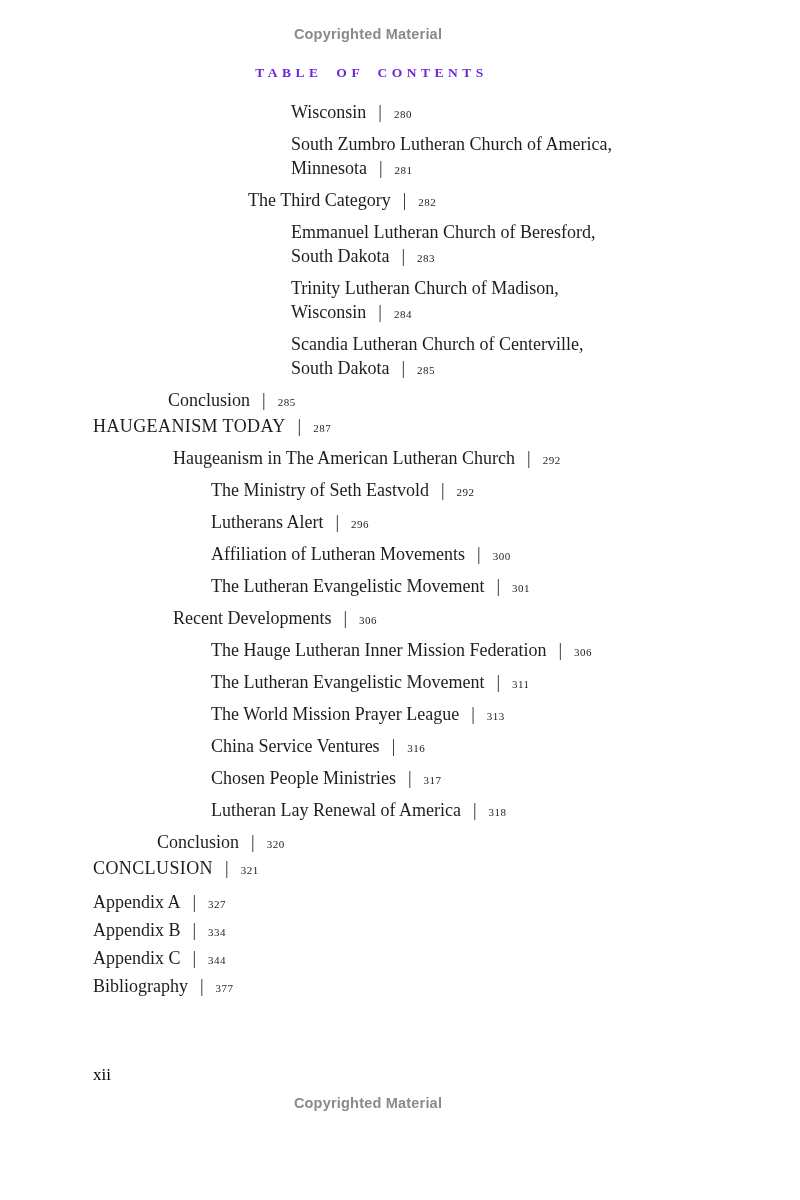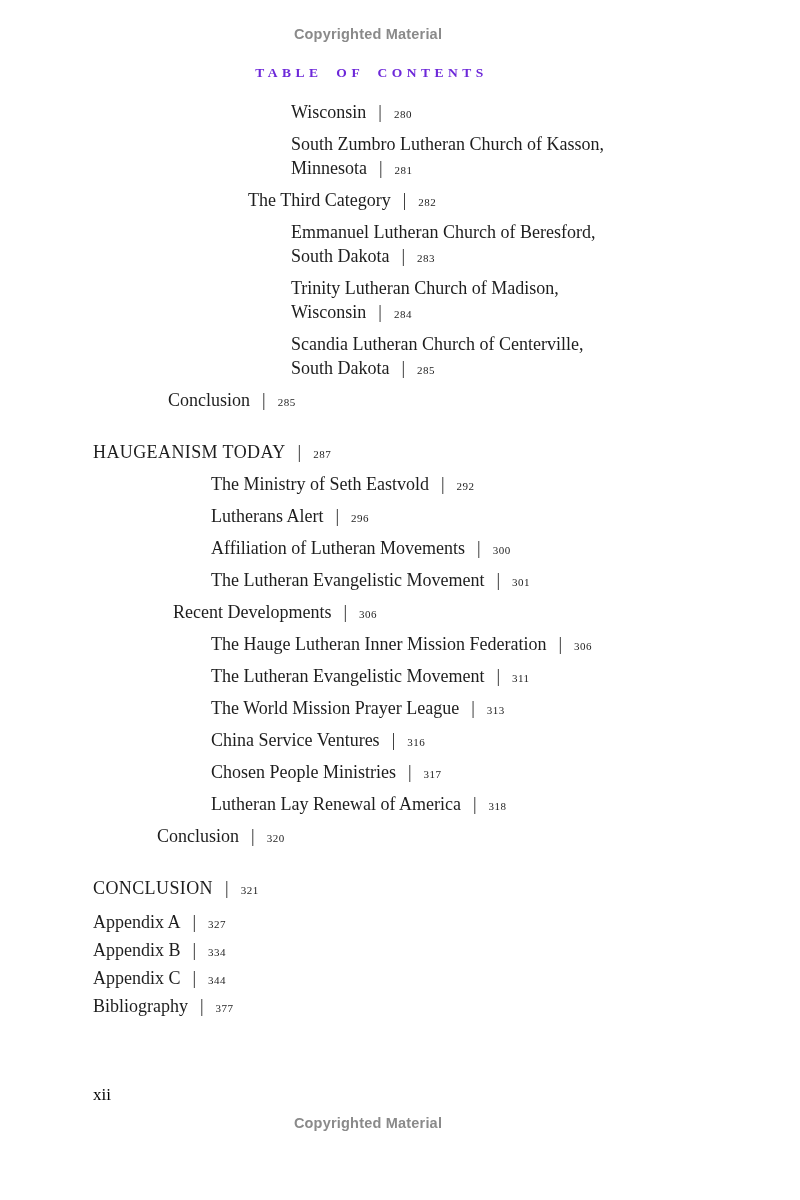--- a/index.html
+++ b/index.html
@@ -48,21 +48,21 @@
   .r-c2   { padding-left: 64px;  }  
   .r-lvl1 { padding-left: 80px;  }  
   .r-lvl2 { padding-left: 118px; }  
   .r-lvl3 { padding-left: 155px; }  
   .r-lvl4 { padding-left: 198px; }  
   .r-back { padding-left: 0; }
 
   
   .m-first     { margin-top: 18px; }
   .m-entry     { margin-top: 6px;  }
-  .m-section   { margin-top: 26px; }
+  .m-section   { }
   .m-backfirst { margin-top: 8px;  }
   .m-back      { margin-top: 2px;  }
 
   .folio {
     text-align: left;
     font-size: 17px;
     line-height: 24px;
     margin-top: 63px;
     color: #000000;
     font-family: Liberation Serif, serif;
@@ -77,21 +77,21 @@
 
   <div class="content">
 
     <div class="toc-heading">TABLE OF CONTENTS</div>
 
     <div class="row r-lvl4 m-first">
       <div class="line"><span class="t">Wisconsin</span><span class="sep">|</span><span class="pg">280</span></div>
     </div>
 
     <div class="row r-lvl4 m-entry">
-      <div class="line">South Zumbro Lutheran Church of Kasson,</div>
+      <div class="line">South Zumbro Lutheran Church of America,</div>
       <div class="line"><span class="t">Minnesota</span><span class="sep">|</span><span class="pg">281</span></div>
     </div>
 
     <div class="row r-lvl3 m-entry">
       <div class="line"><span class="t">The Third Category</span><span class="sep">|</span><span class="pg">282</span></div>
     </div>
 
     <div class="row r-lvl4 m-entry">
       <div class="line">Emmanuel Lutheran Church of Beresford,</div>
       <div class="line"><span class="t">South Dakota</span><span class="sep">|</span><span class="pg">283</span></div>
@@ -109,20 +109,23 @@
 
     <div class="row r-c1 m-entry">
       <div class="line"><span class="t">Conclusion</span><span class="sep">|</span><span class="pg">285</span></div>
     </div>
 
     <div class="row r-chapter m-section">
       <div class="line"><span class="t">HAUGEANISM TODAY</span><span class="sep">|</span><span class="pg">287</span></div>
     </div>
 
 
+    <div class="row r-lvl1 m-entry">
+      <div class="line"><span class="t">Haugeanism in The American Lutheran Church</span><span class="sep">|</span><span class="pg">292</span></div>
+    </div>
 
     <div class="row r-lvl2 m-entry">
       <div class="line"><span class="t">The Ministry of Seth Eastvold</span><span class="sep">|</span><span class="pg">292</span></div>
     </div>
 
     <div class="row r-lvl2 m-entry">
       <div class="line"><span class="t">Lutherans Alert</span><span class="sep">|</span><span class="pg">296</span></div>
     </div>
 
     <div class="row r-lvl2 m-entry">

